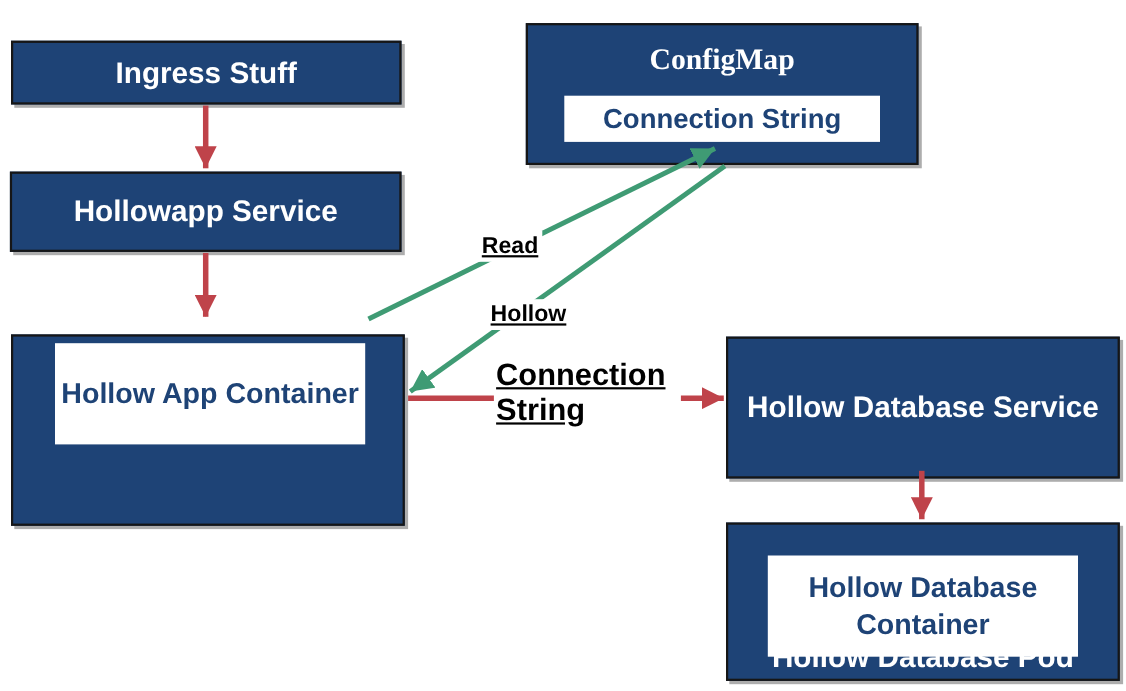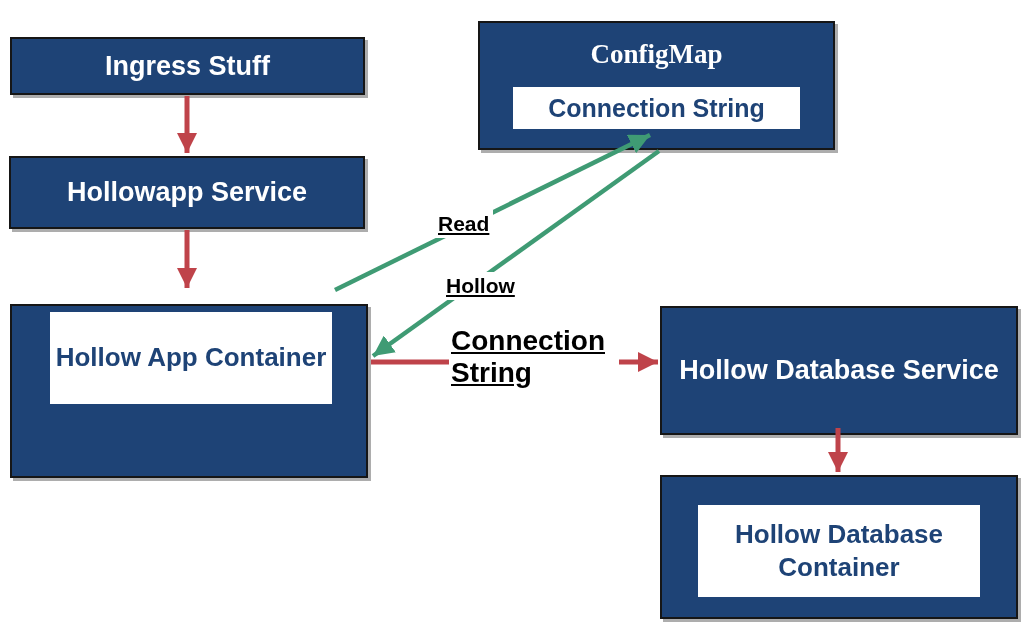--- a/index.html
+++ b/index.html
@@ -81,20 +81,21 @@
   </div>
 
   <div class="node title-only" id="node-db-service">
     <span>Hollow Database Service</span>
   </div>
 
   <div class="node" id="node-db-pod">
     <div class="inner-box">
       <span>Hollow Database Container</span>
     </div>
+    <div class="pod-label">Hollow Database Pod</div>
   </div>
 
   <svg id="edges" viewBox="0 0 1024 628" xmlns="http://www.w3.org/2000/svg">
     <defs>
       <marker id="ah-red" viewBox="0 0 10 10" refX="10" refY="5" markerWidth="4" markerHeight="4" orient="auto">
         <path class="head-red" d="M0,0 L10,5 L0,10 z"></path>
       </marker>
       <marker id="ah-green" viewBox="0 0 10 10" refX="10" refY="5" markerWidth="4.6" markerHeight="4.6" orient="auto">
         <path class="head-green" d="M0,0 L10,5 L0,10 z"></path>
       </marker>

